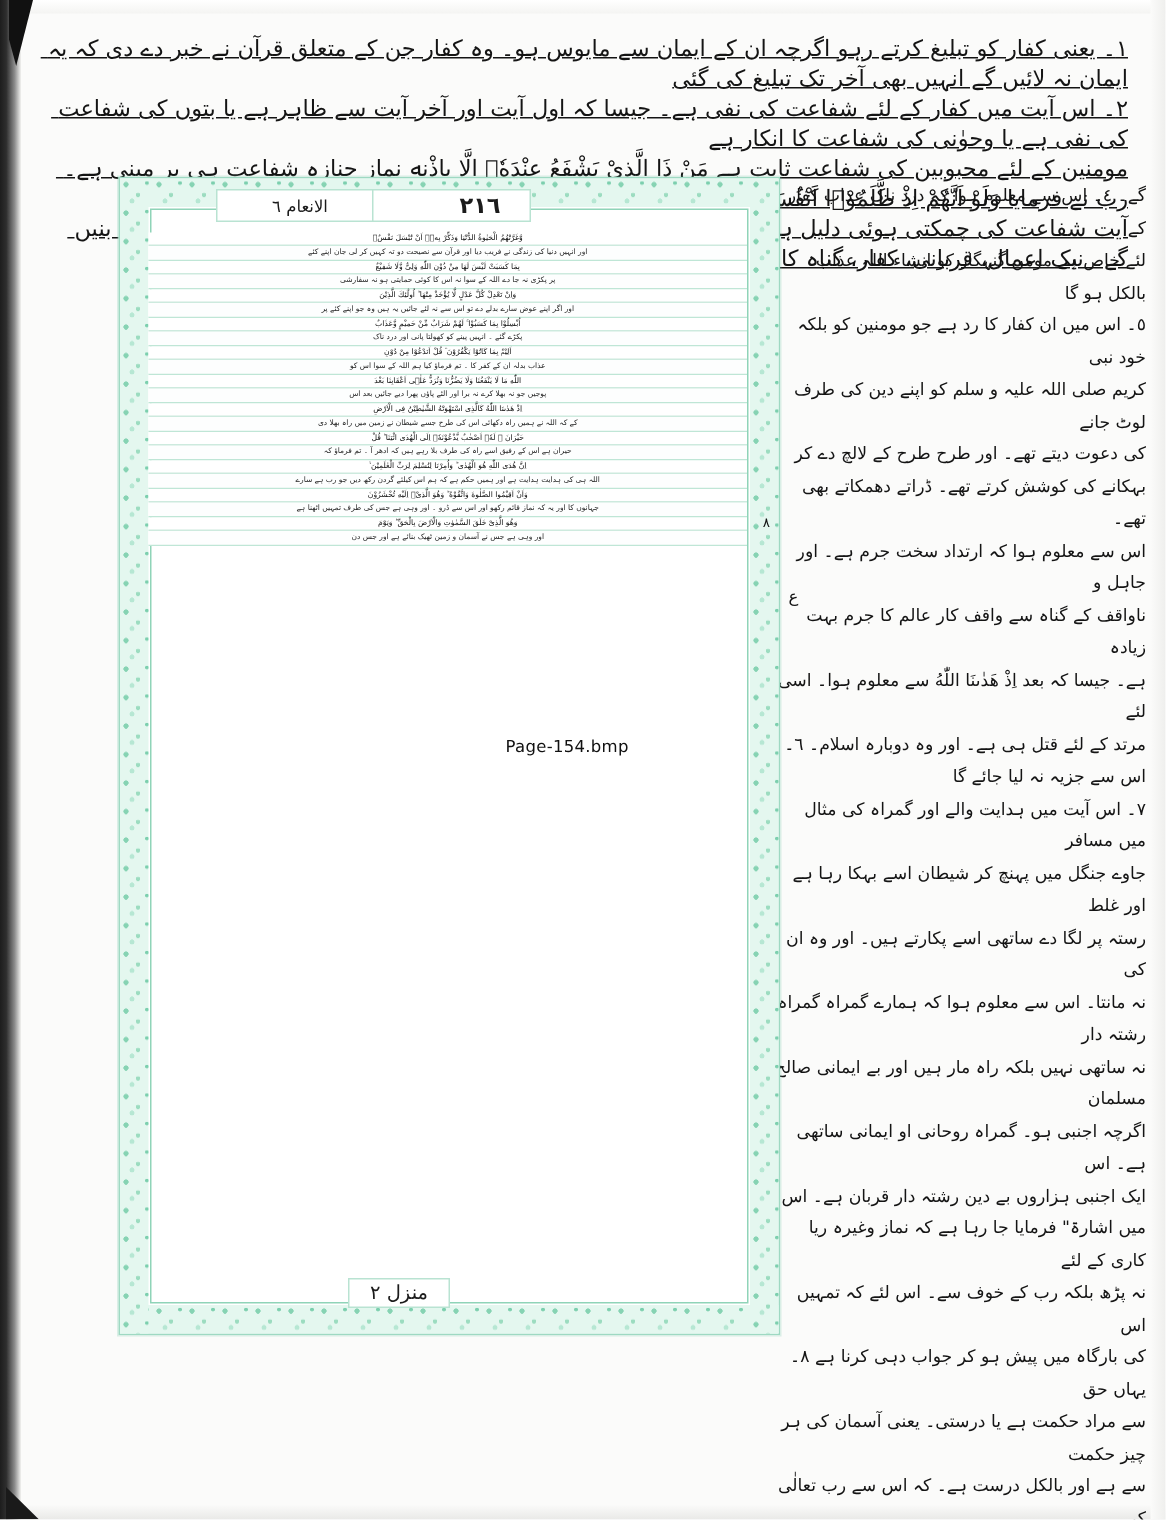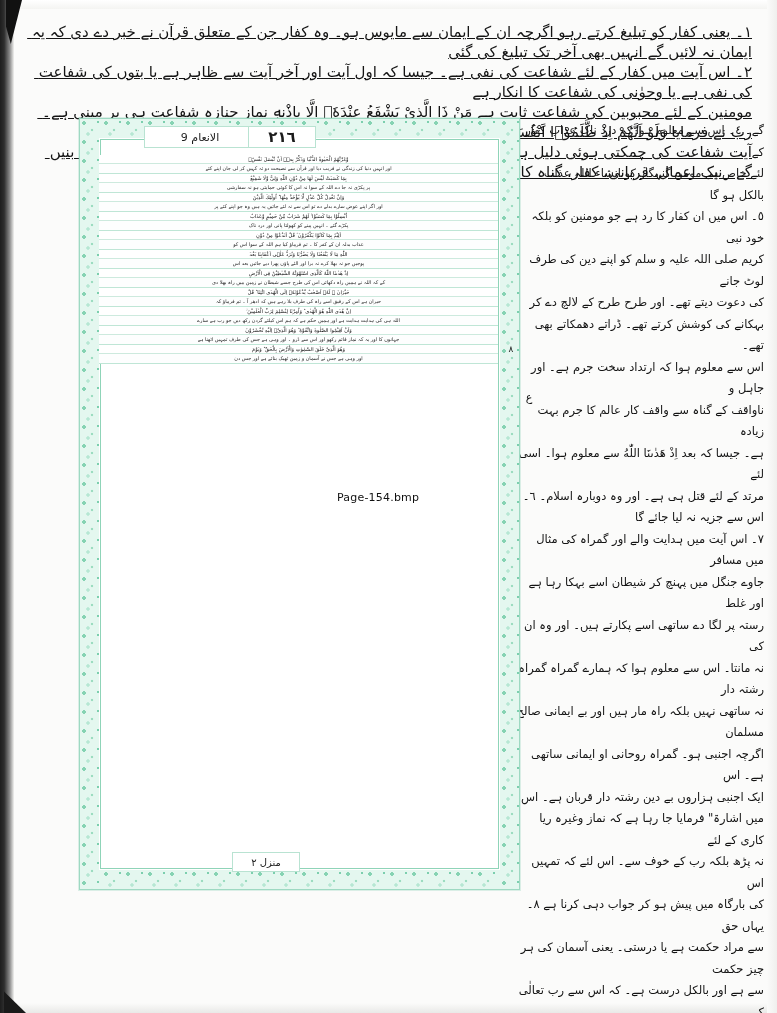--- a/index.html
+++ b/index.html
@@ -62,21 +62,21 @@
 
   
   .hdrbox{
     position:absolute;top:126px;height:20px;
     background:#ffffff;border:1px solid #b9e3d2;
     display:flex;align-items:center;justify-content:center;
     font-family:"DejaVu Sans", sans-serif;
     color:#1b1b1b;direction:rtl;
   }
   #hdr-surah{left:143px;width:110px;font-size:11px;}
-  #hdr-page{left:248px;width:66px;font-size:15px;font-weight:bold;letter-spacing:1px;}
+  #hdr-page{left:248px;width:66px;font-size:15px;font-weight:bold;letter-spacing:1px;padding-left:38px;}
   #hdr-juz{left:331px;width:106px;font-size:10px;}
   
   #hdr-surah{left:144px;}
   #hdr-juz{left:330px;margin-top:36px;}
 
   
   #textarea{
     position:absolute;left:99px;top:155px;width:399px;height:700px;
   }
   .ayah-row{
@@ -104,21 +104,21 @@
     padding:1px 4px 2px 4px;
     border-top:1px solid #cdeade;
     background:#fdfefe;
   }
 
   
   #manzil{
     position:absolute;left:232px;top:852px;width:66px;height:18px;
     background:#ffffff;border:1px solid #b9e3d2;
     display:flex;align-items:center;justify-content:center;
-    font-size:10px;color:#1b1b1b;direction:rtl;
+    font-size:13px;color:#1b1b1b;direction:rtl;
   }
 
   
   .ruku{
     position:absolute;direction:rtl;color:#111;
     font-size:11px;line-height:1.05;text-align:center;
   }
   #ruku-mark{left:521px;top:392px;width:16px;}
   #ruku-mark2{left:503px;top:345px;width:16px;font-size:9px;}
 
@@ -198,21 +198,21 @@
 قدرت ظاہر ہوتی ہے۔</div>
 
   <div id="frame">
     <div class="ornband h band-top"></div>
     <div class="ornband h band-bot"></div>
     <div class="ornband v band-l"></div>
     <div class="ornband v band-r"></div>
     <div id="innerrule"></div>
   </div>
 
-  <div class="hdrbox" id="hdr-surah">الانعام 9</div>
+  <div class="hdrbox" id="hdr-surah">الانعام ٦</div>
   <div class="hdrbox" id="hdr-page">٢١٦</div>
   <div class="hdrbox" id="hdr-juz">واذاسمعوا</div>
 
   <div id="textarea">
       <div class="ayah-row">
         <div class="arabic" style="font-size: 5px;">وَّغَرَّتْهُمُ الْحَيٰوةُ الدُّنْيَا وَذَكِّرْ بِهٖۤ اَنْ تُبْسَلَ نَفْسٌۢ</div>
         <div class="urdu" style="font-size: 5px;">اور انہیں دنیا کی زندگی نے فریب دیا اور قرآن سے نصیحت دو تہ کہیں کر لی جان اپنے کئے</div>
       </div>
       <div class="ayah-row">
         <div class="arabic" style="font-size: 5px;">بِمَا كَسَبَتْ لَيْسَ لَهَا مِنْ دُوْنِ اللّٰهِ وَلِىٌّ وَّلَا شَفِيْعٌ</div>

